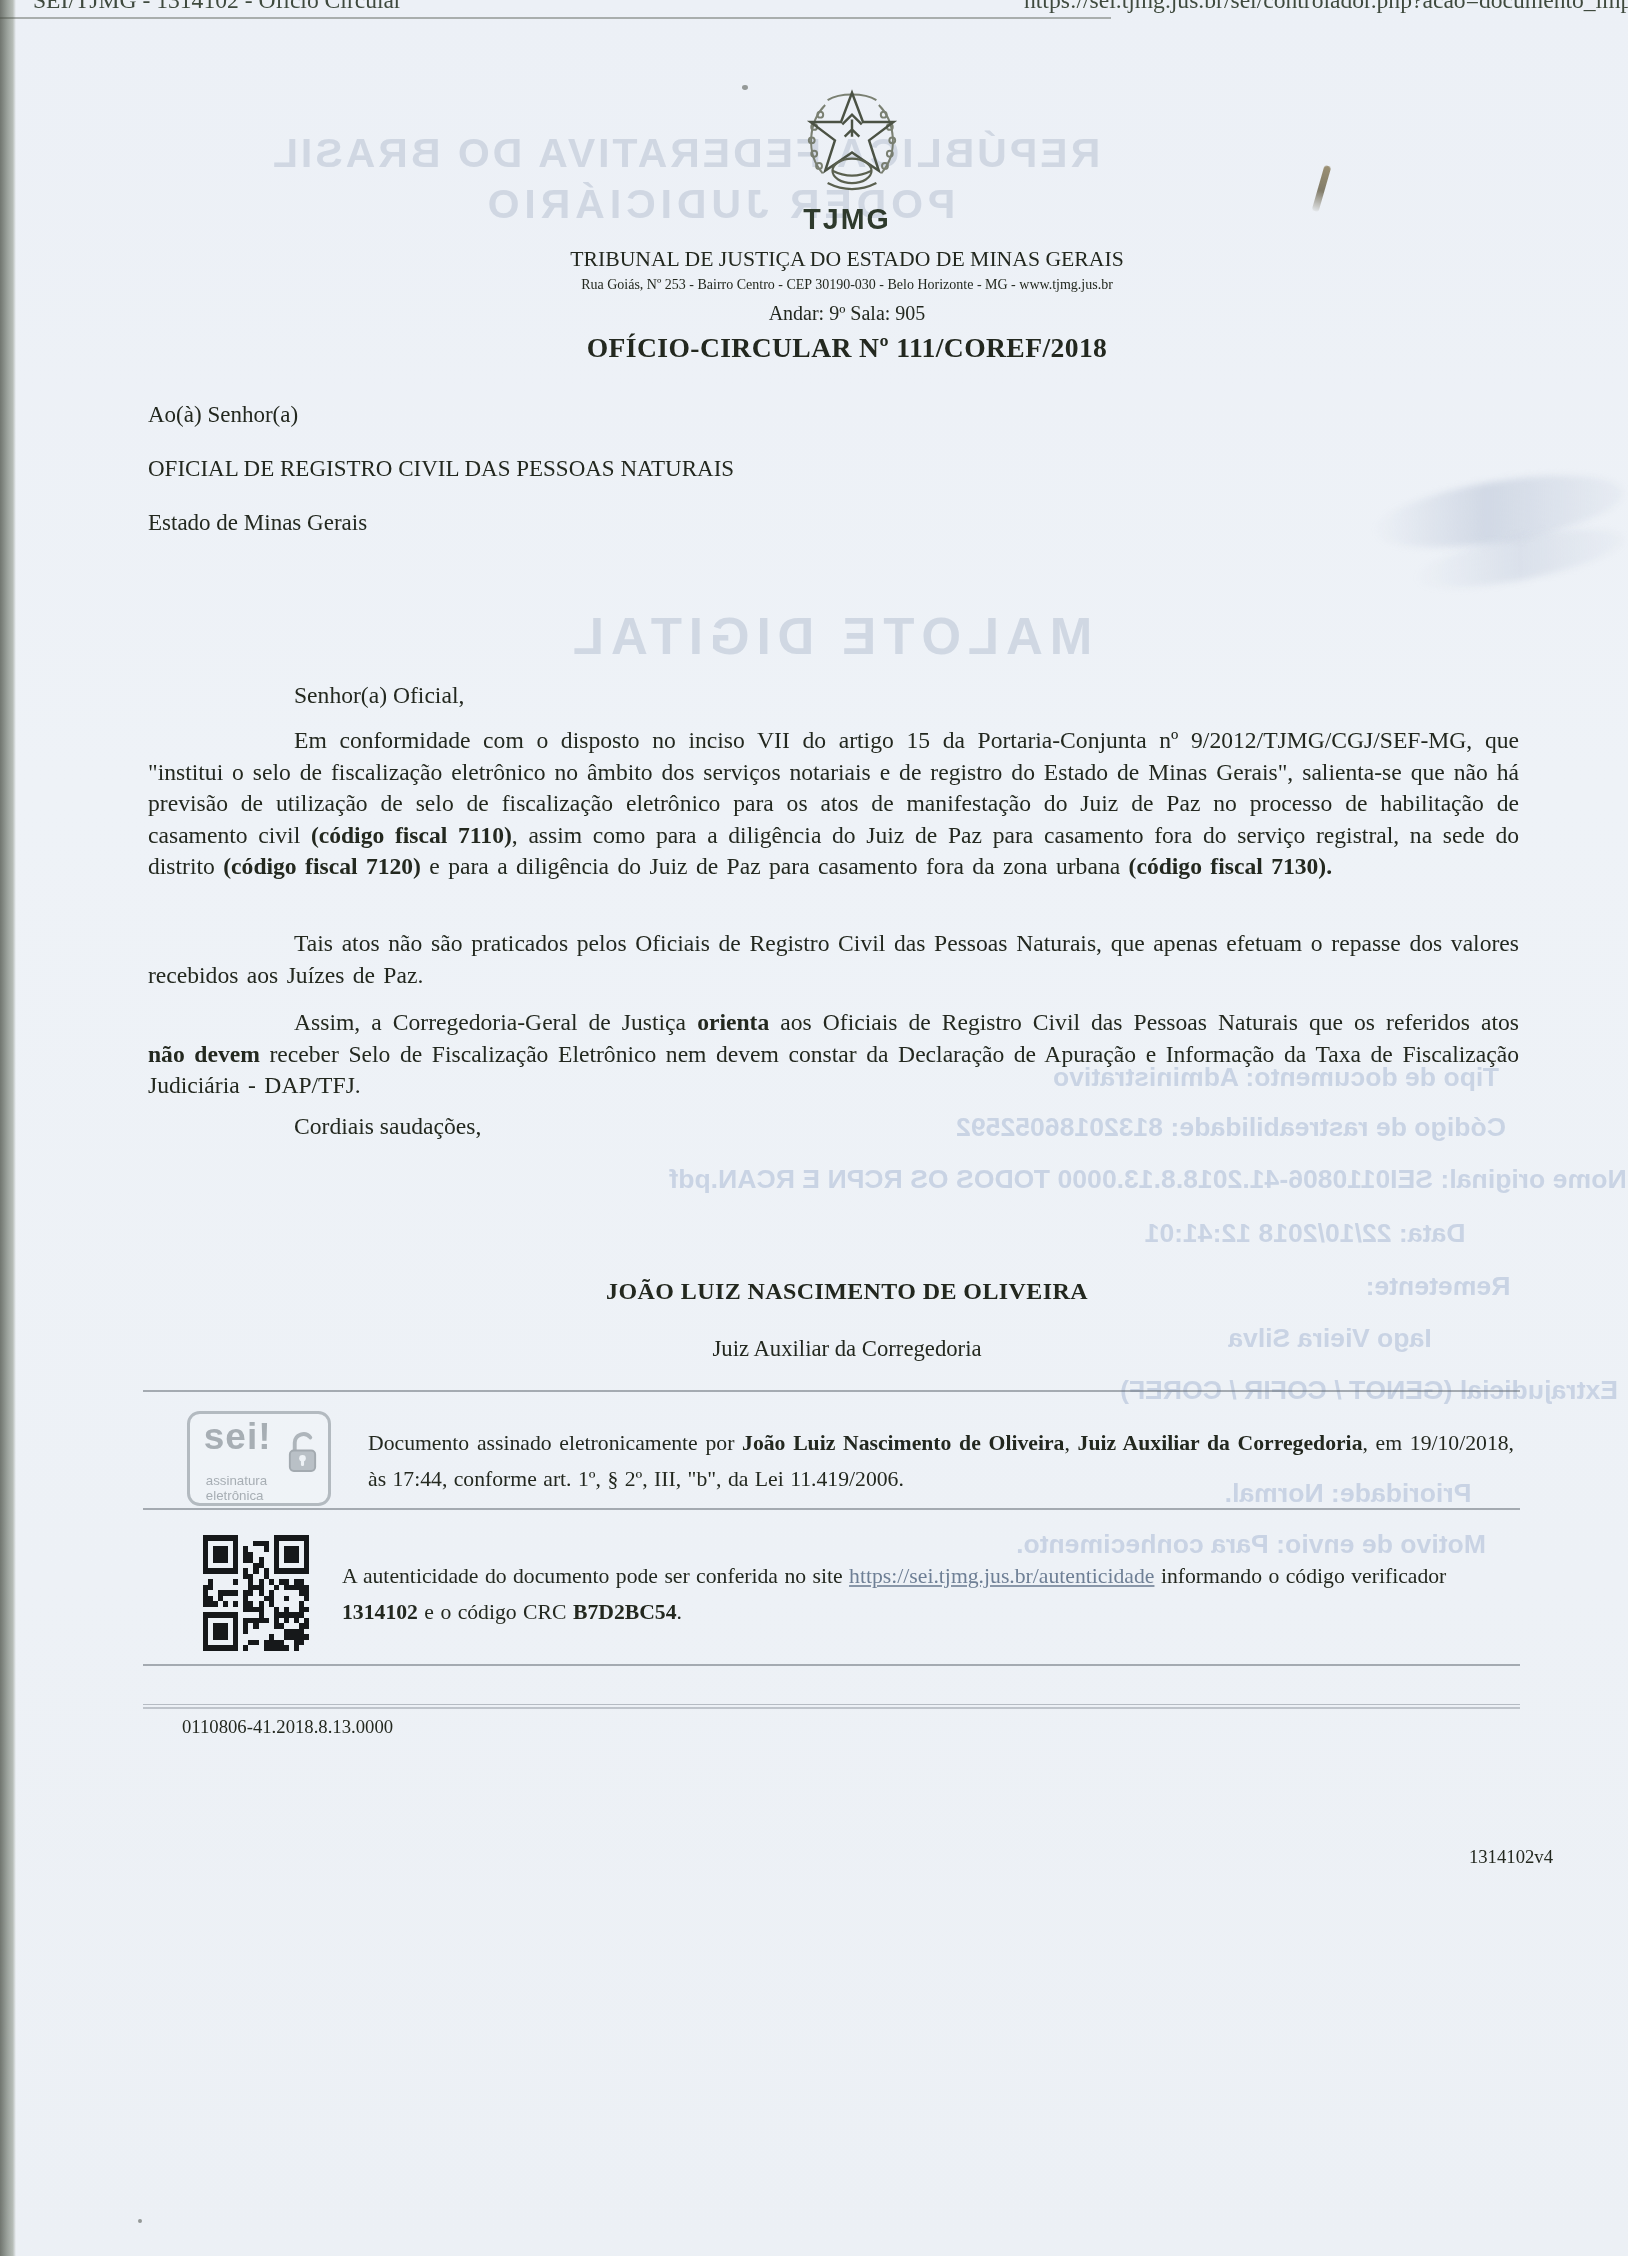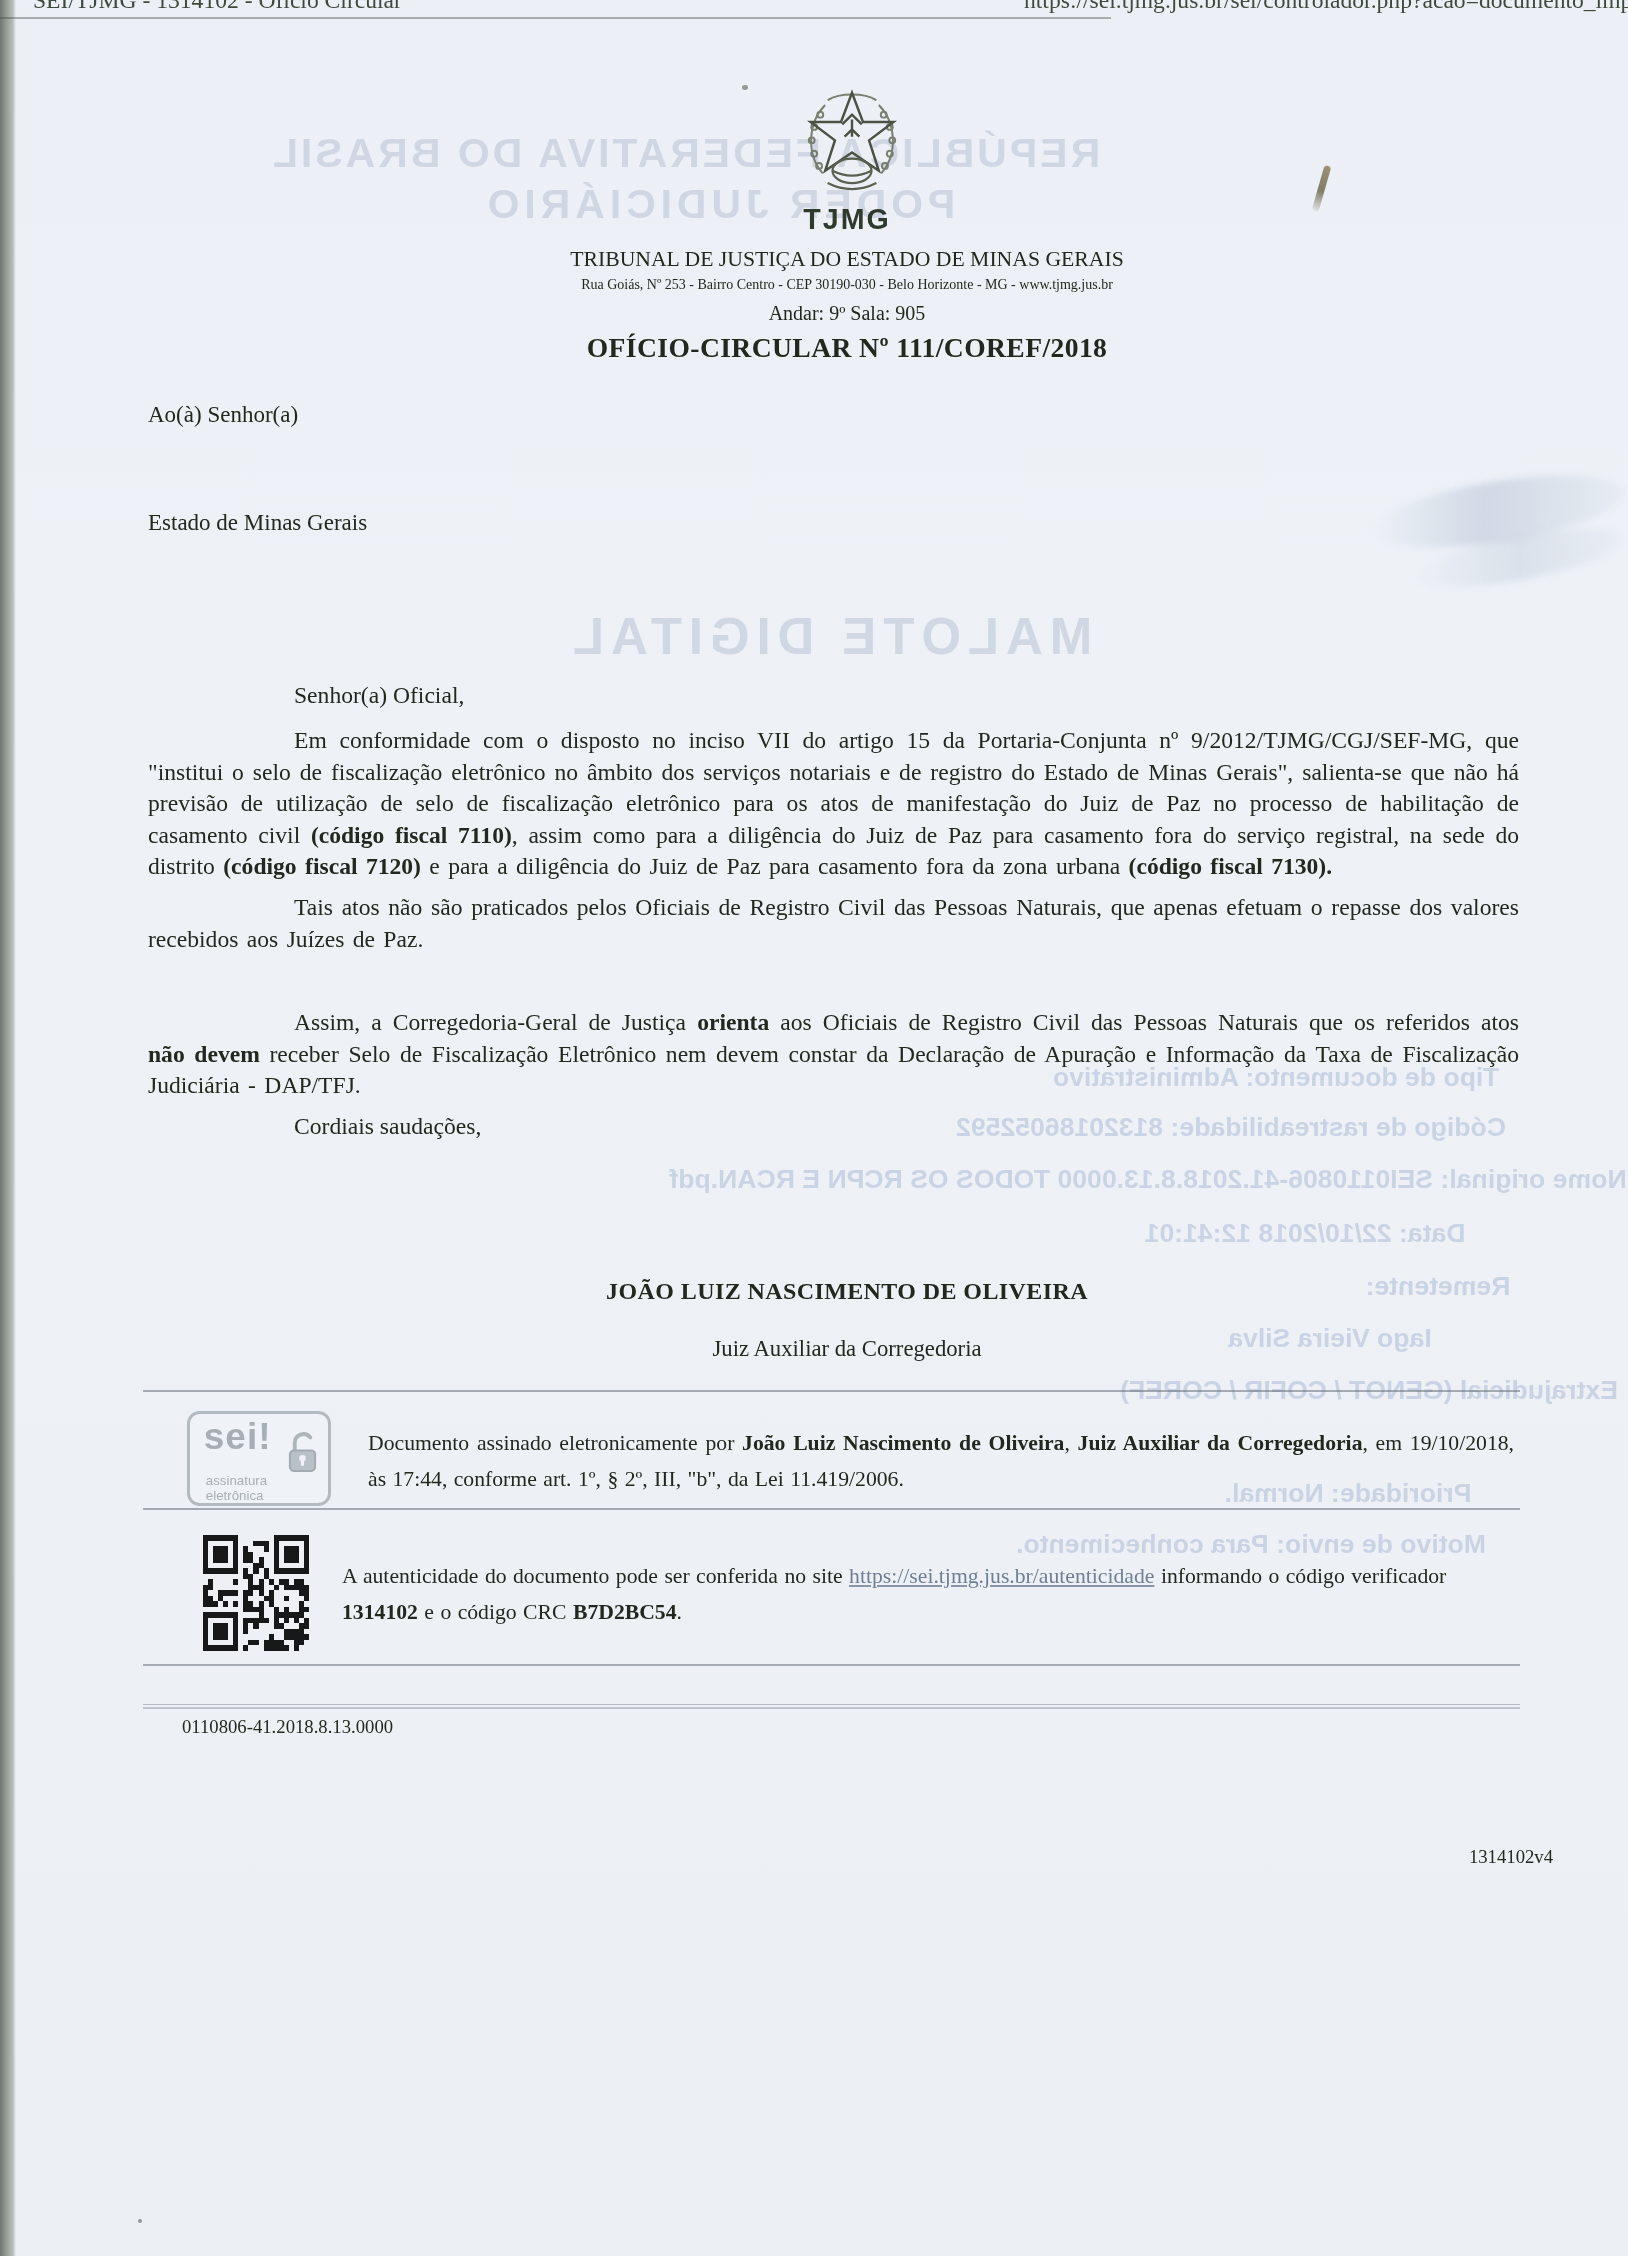--- a/index.html
+++ b/index.html
@@ -48,21 +48,21 @@
   .addr1{top:277px;font-size:14px;}
   .addr2{top:302px;font-size:20px;}
   .doc-title{top:332px;font-size:27.6px;font-weight:bold;letter-spacing:0.4px;}
 
   
   .lineblock{position:absolute;left:148px;font-size:23px;white-space:nowrap;}
   .r1{top:402px;} .r2{top:456px;} .r3{top:510px;} .r4{top:564px;}
   .salutation{position:absolute;left:294px;top:682px;font-size:23.6px;}
   .para{position:absolute;left:148px;width:1371px;font-size:23.6px;line-height:31.5px;
     text-align:justify;text-indent:146px;word-spacing:2.5px;}
-  .p1{top:725px;} .p2{top:892px;} .p3{top:1007px;}
+  .p1{top:725px;} .p2{top:928px;} .p3{top:1007px;}
   .closing{position:absolute;left:294px;top:1113px;font-size:23.6px;}
   .sig-name{top:1278px;font-size:24px;font-weight:bold;letter-spacing:0.4px;}
   .sig-role{top:1336px;font-size:22.7px;}
 
   
   .hr{position:absolute;left:143px;right:108px;height:2px;background:rgba(92,99,108,.5);filter:blur(0.3px);}
   .hr1{top:1390px;} .hr2{top:1508px;} .hr3{top:1664px;}
   .hr4{top:1704px;height:4.9px;background:
     linear-gradient(180deg,rgba(115,123,134,.45) 0 1.5px,rgba(0,0,0,0) 1.5px 3.4px,rgba(115,123,134,.38) 3.4px 4.9px);}
 
@@ -154,20 +154,21 @@
   </div>
   <div class="centerline tjmg-label">TJMG</div>
 
   <div class="centerline org-name">TRIBUNAL DE JUSTIÇA DO ESTADO DE MINAS GERAIS</div>
   <div class="centerline addr1">Rua Goiás, Nº 253 - Bairro Centro - CEP 30190-030 - Belo Horizonte - MG - www.tjmg.jus.br</div>
   <div class="centerline addr2">Andar: 9º Sala: 905</div>
 
   <div class="centerline doc-title">OFÍCIO-CIRCULAR Nº 111/COREF/2018</div>
 
   <div class="lineblock r1">Ao(à) Senhor(a)</div>
+  <div class="lineblock r2">OFICIAL DE REGISTRO CIVIL DAS PESSOAS NATURAIS</div>
   <div class="lineblock r3">Estado de Minas Gerais</div>
 
   <div class="salutation">Senhor(a) Oficial,</div>
   <div class="para p1"><span>Em conformidade com o disposto no inciso VII do artigo 15 da Portaria-Conjunta nº 9/2012/TJMG/CGJ/SEF-MG, que "institui o selo de fiscalização eletrônico no âmbito dos serviços notariais e de registro do Estado de Minas Gerais", salienta-se que não há previsão de utilização de selo de fiscalização eletrônico para os atos de manifestação do Juiz de Paz no processo de habilitação de casamento civil </span><span style="font-weight: bold;">(código fiscal 7110)</span><span>, assim como para a diligência do Juiz de Paz para casamento fora do serviço registral, na sede do distrito </span><span style="font-weight: bold;">(código fiscal 7120)</span><span> e para a diligência do Juiz de Paz para casamento fora da zona urbana </span><span style="font-weight: bold;">(código fiscal 7130).</span></div>
   <div class="para p2"><span>Tais atos não são praticados pelos Oficiais de Registro Civil das Pessoas Naturais, que apenas efetuam o repasse dos valores recebidos aos Juízes de Paz.</span></div>
   <div class="para p3"><span>Assim, a Corregedoria-Geral de Justiça </span><span style="font-weight: bold;">orienta</span><span> aos Oficiais de Registro Civil das Pessoas Naturais que os referidos atos </span><span style="font-weight: bold;">não devem</span><span> receber Selo de Fiscalização Eletrônico nem devem constar da Declaração de Apuração e Informação da Taxa de Fiscalização Judiciária - DAP/TFJ.</span></div>
   <div class="closing">Cordiais saudações,</div>
 
   <div class="centerline sig-name">JOÃO LUIZ NASCIMENTO DE OLIVEIRA</div>
   <div class="centerline sig-role">Juiz Auxiliar da Corregedoria</div>

